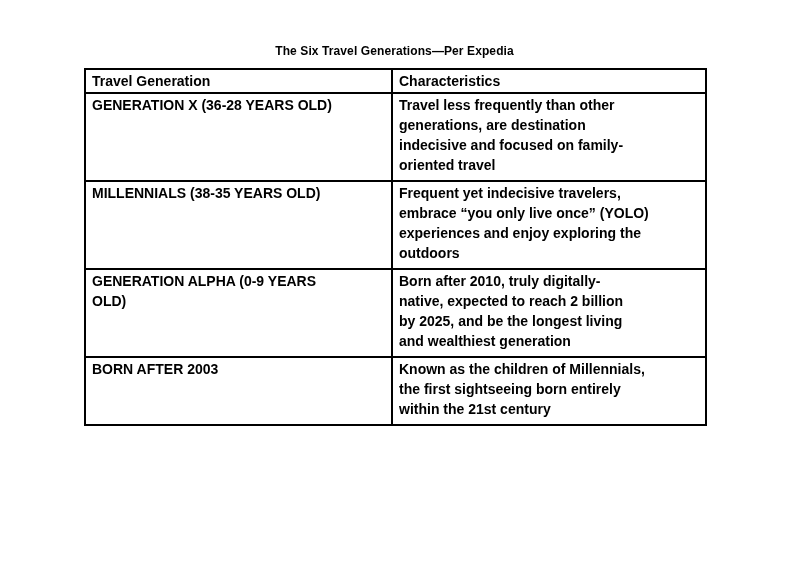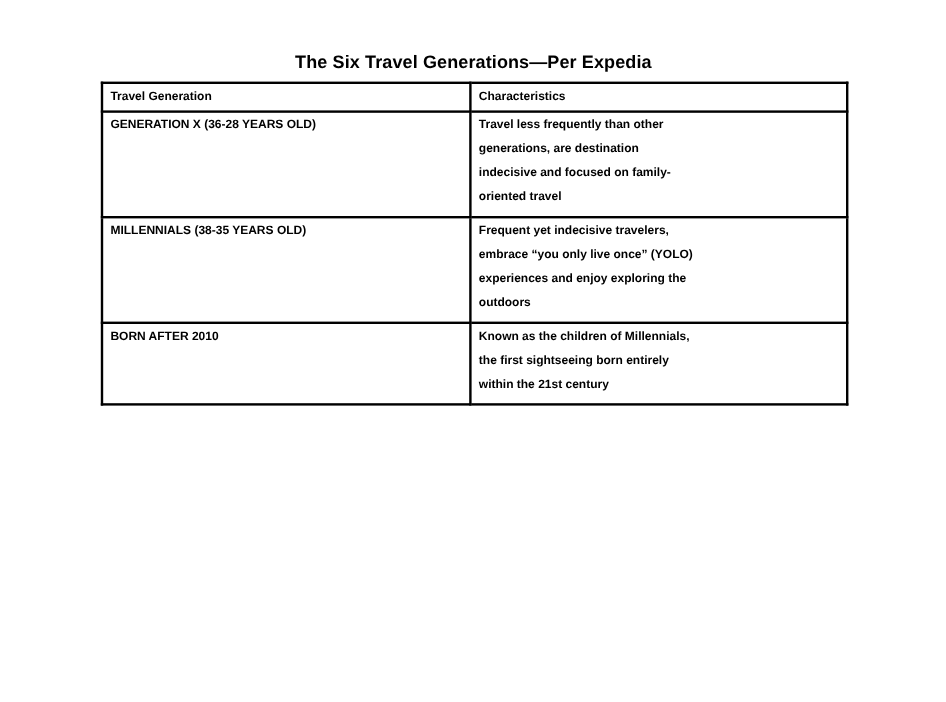--- a/index.html
+++ b/index.html
@@ -13,42 +13,42 @@
     position: relative;
     font-family: "Liberation Sans", sans-serif;
     color: #000000;
   }
   .page-title {
     position: absolute;
     left: 84px;
     top: 44px;
     width: 621px;
     text-align: center;
-    font-size: 15px;
+    font-size: 12px;
     font-weight: bold;
     letter-spacing: 0.1px;
   }
   table.gen-table {
     position: absolute;
     left: 84px;
     top: 68px;
     width: 621px;
     border-collapse: collapse;
     table-layout: fixed;
     background: #ffffff;
   }
   table.gen-table col.c-gen  { width: 307px; }
   table.gen-table col.c-char { width: 314px; }
   table.gen-table th,
   table.gen-table td {
     border: 2px solid #000000;
     vertical-align: top;
     text-align: left;
     font-weight: bold;
-    font-size: 10px;
+    font-size: 14px;
     line-height: 20px;
     padding: 1px 6px 5px 6px;
     white-space: pre-line;
     overflow: hidden;
   }
   table.gen-table th {
     padding: 1px 6px 1px 6px;
     height: 20px;
   }
 </style>
@@ -77,19 +77,27 @@
 oriented travel</td>
     </tr>
     <tr>
       <td>MILLENNIALS (38-35 YEARS OLD)</td>
       <td>Frequent yet indecisive travelers,
 embrace “you only live once” (YOLO)
 experiences and enjoy exploring the
 outdoors</td>
     </tr>
     <tr>
-      <td>BORN AFTER 2010</td>
+      <td>GENERATION ALPHA (0-9 YEARS
+OLD)</td>
+      <td>Born after 2010, truly digitally-
+native, expected to reach 2 billion
+by 2025, and be the longest living
+and wealthiest generation</td>
+    </tr>
+    <tr>
+      <td>BORN AFTER 2003</td>
       <td>Known as the children of Millennials,
 the first sightseeing born entirely
 within the 21st century</td>
     </tr>
   </tbody>
 </table>
 
 </body></html>

